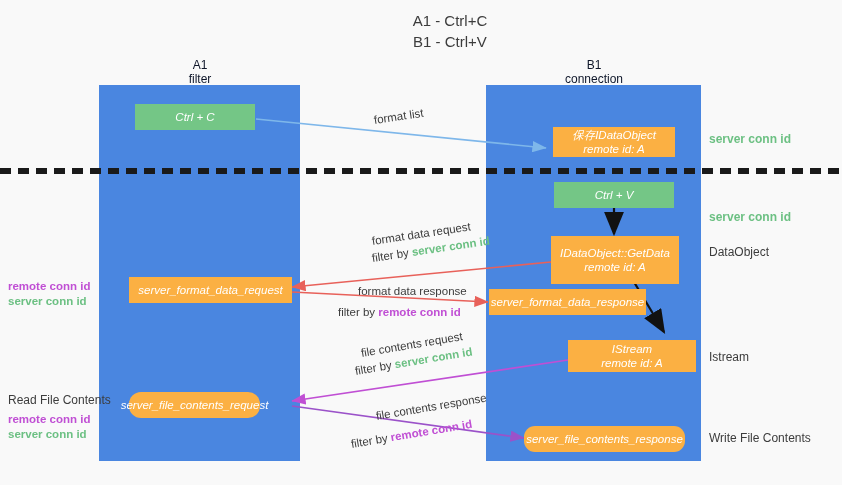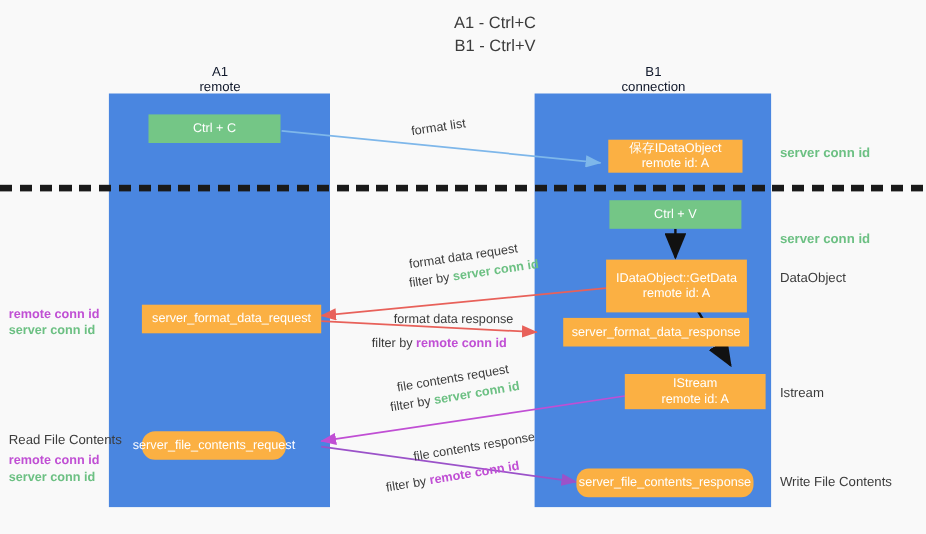--- a/index.html
+++ b/index.html
@@ -29,20 +29,21 @@
 
   
   .lane{position:absolute;background:#4a86e0;z-index:1;}
 
   
   .box{
     position:absolute;z-index:3;display:flex;flex-direction:column;
     align-items:center;justify-content:center;
     color:#ffffff;font-size:11.5px;line-height:14px;
     box-sizing:border-box;
+    font-style:italic;
   }
   .box.green{background:#74c686;}
   .box.orange{background:#fbb043;}
   .box .l2{font-size:11.5px;}
 
   
   .lbl{position:absolute;z-index:4;font-size:11.5px;color:#3c3c3c;line-height:14px;white-space:nowrap;}
   .lbl.right{font-size:12px;}
   .green-t{color:#6cc083;font-weight:bold;}
   .mag-t{color:#c04fd4;font-weight:bold;}
@@ -60,21 +61,21 @@
 
 <div id="stage">
 
   <div class="title">
     <div>A1 - Ctrl+C</div>
     <div>B1 - Ctrl+V</div>
   </div>
 
   <div class="col-head" style="left:120px;top:58px;width:160px;">
     <div>A1</div>
-    <div>remote</div>
+    <div>filter</div>
   </div>
   <div class="col-head" style="left:514px;top:58px;width:160px;">
     <div>B1</div>
     <div>connection</div>
   </div>
 
   <div class="lane" style="left:99px;top:85px;width:201px;height:376px;"></div>
   <div class="lane" style="left:486px;top:85px;width:215px;height:376px;"></div>
 
   <svg id="wires">
@@ -137,21 +138,21 @@
   <div class="box orange" style="left:551px;top:236px;width:128px;height:48px;">
     <span>IDataObject::GetData</span>
     <span class="l2">remote id: A</span>
   </div>
 
   <div class="box orange" style="left:568px;top:340px;width:128px;height:32px;">
     <span>IStream</span>
     <span class="l2">remote id: A</span>
   </div>
 
-  <div class="box orange" style="left:512px;top:289px;width:169px;height:26px;">
+  <div class="box orange" style="left:489px;top:289px;width:157px;height:26px;">
     <span>server_format_data_response</span>
   </div>
 
   <div class="box orange" style="left:524px;top:426px;width:161px;height:26px;border-radius:11px;">
     <span>server_file_contents_response</span>
   </div>
 
   <div class="lbl rot-up" style="left:374px;top:113px;">format list</div>
 
   <div class="lbl rot-up" style="left:372px;top:234px;">format data request</div>

